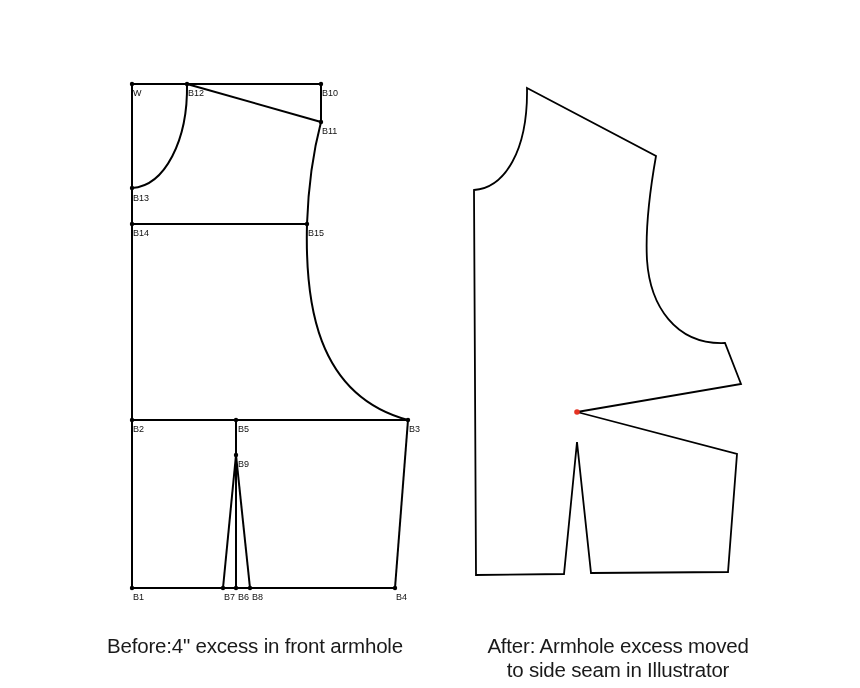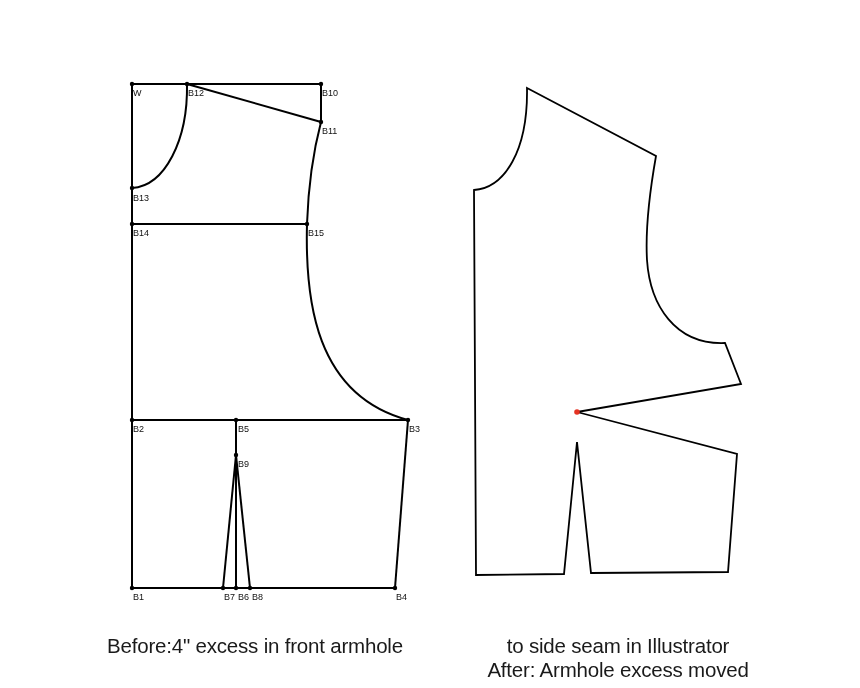--- a/index.html
+++ b/index.html
@@ -91,15 +91,15 @@
        L577 442
        L564 574
        L476 575
        L474 190
        C505 188 528 150 527 88 Z"></path>
   <circle cx="577" cy="412" r="2.8" fill="#e53323"></circle>
 </svg>
 
 <div class="caption" id="cap-before">Before:4" excess in front armhole</div>
 <div class="caption" id="cap-after">
+  <div>After: Armhole excess moved</div>
   <div>to side seam in Illustrator</div>
-  <div>After: Armhole excess moved</div>
 </div>
 
 </body></html>

